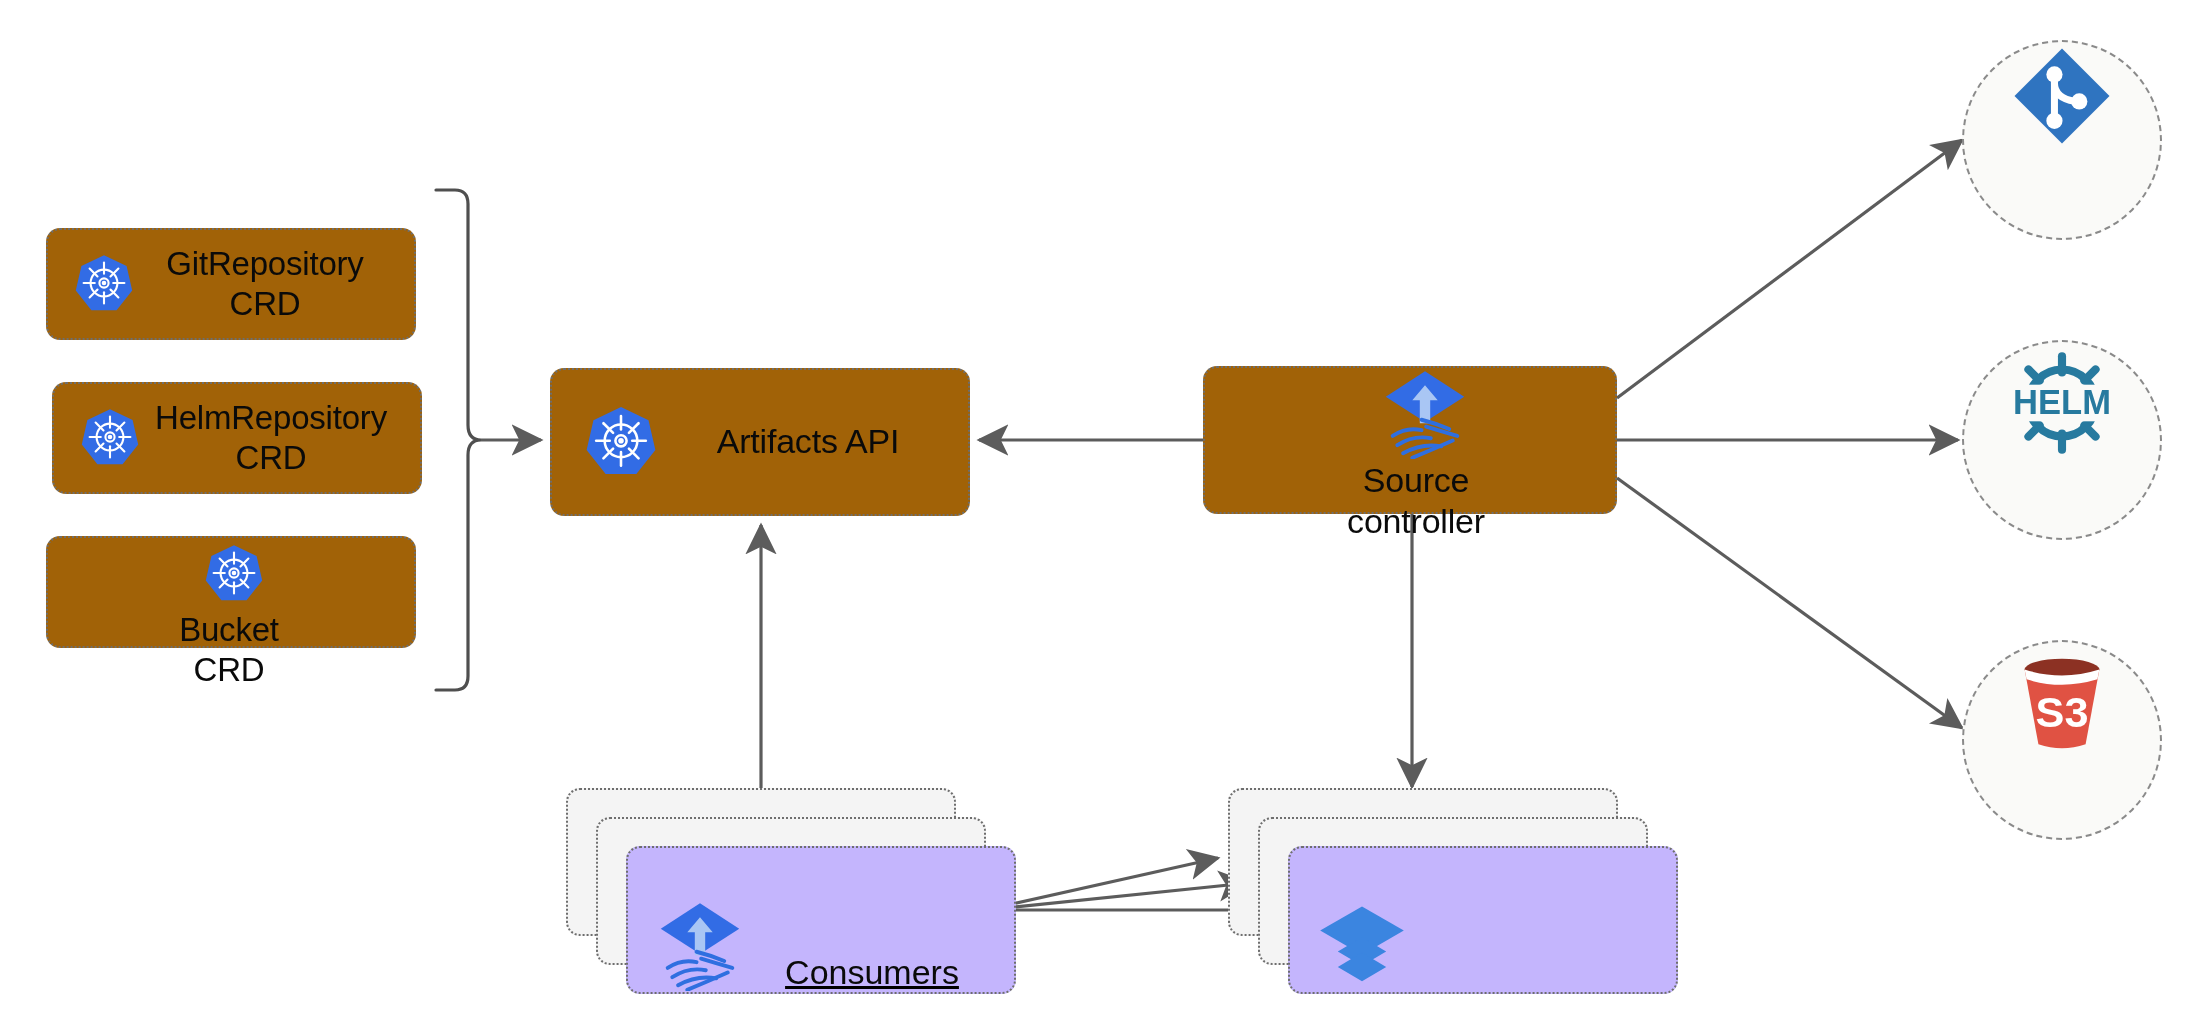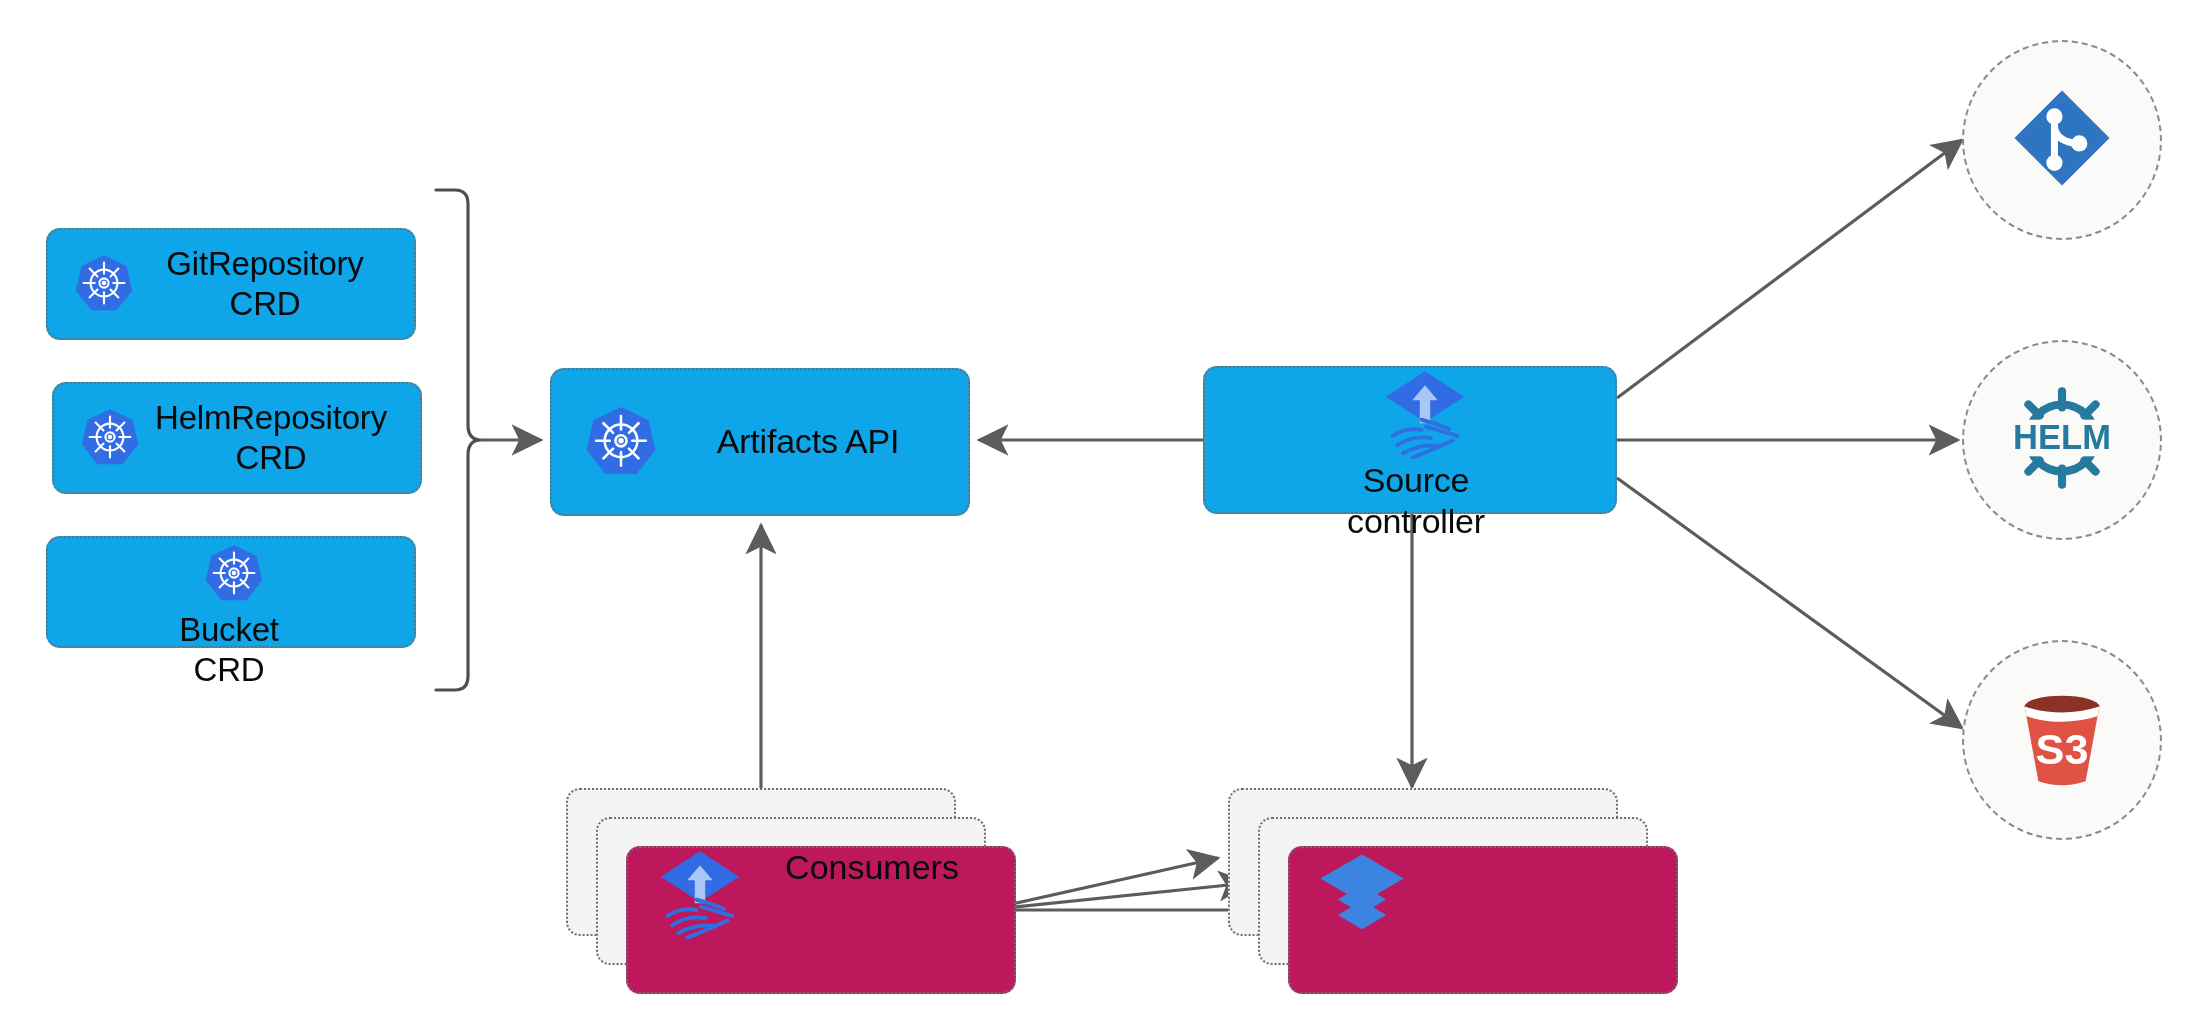--- a/index.html
+++ b/index.html
@@ -23,21 +23,21 @@
   .edges {
     position: absolute;
     left: 0; top: 0;
     width: 2196px;
     height: 1030px;
     pointer-events: none;
   }
   .node {
     position: absolute;
     box-sizing: border-box;
-    background: #0ea5e9;
+    background: #a16207;
     border: 2.5px dotted #6e6e6e;
     border-radius: 14px;
     display: flex;
     align-items: center;
     justify-content: flex-start;
   }
   .node .ico {
     flex: 0 0 auto;
     display: flex;
     align-items: center;
@@ -70,41 +70,41 @@
   .stackcard {
     position: absolute;
     box-sizing: border-box;
     background: #f4f4f4;
     border: 2.5px dotted #6e6e6e;
     border-radius: 14px;
   }
   .stacktop {
     position: absolute;
     box-sizing: border-box;
-    background: #be185d;
+    background: #c4b5fd;
     border: 2.5px dotted #6e6e6e;
     border-radius: 14px;
     display: flex;
-    align-items: flex-start;
+    align-items: flex-end;
     padding-left: 26px;
+    text-decoration: underline;
   }
   .stacktop .ico { flex: 0 0 auto; width: 92px; height: 92px; display: flex; align-items: center; justify-content: center; }
   .stacktop .lbl { flex: 1 1 auto; text-align: center; font-size: 34px; color: #0a0a0a; padding-right: 16px; }
 
   
   .circle {
     position: absolute;
     box-sizing: border-box;
     width: 200px;
     height: 200px;
     border-radius: 50%;
     background: #fafaf8;
     border: 2.5px dashed #8a8a8a;
     display: flex;
-    align-items: center;
     justify-content: center;
   }
 </style>
 </head>
 <body>
 
 <div id="stage">
 
   <svg class="edges" viewBox="0 0 2196 1030" width="2196" height="1030">
     <defs>

